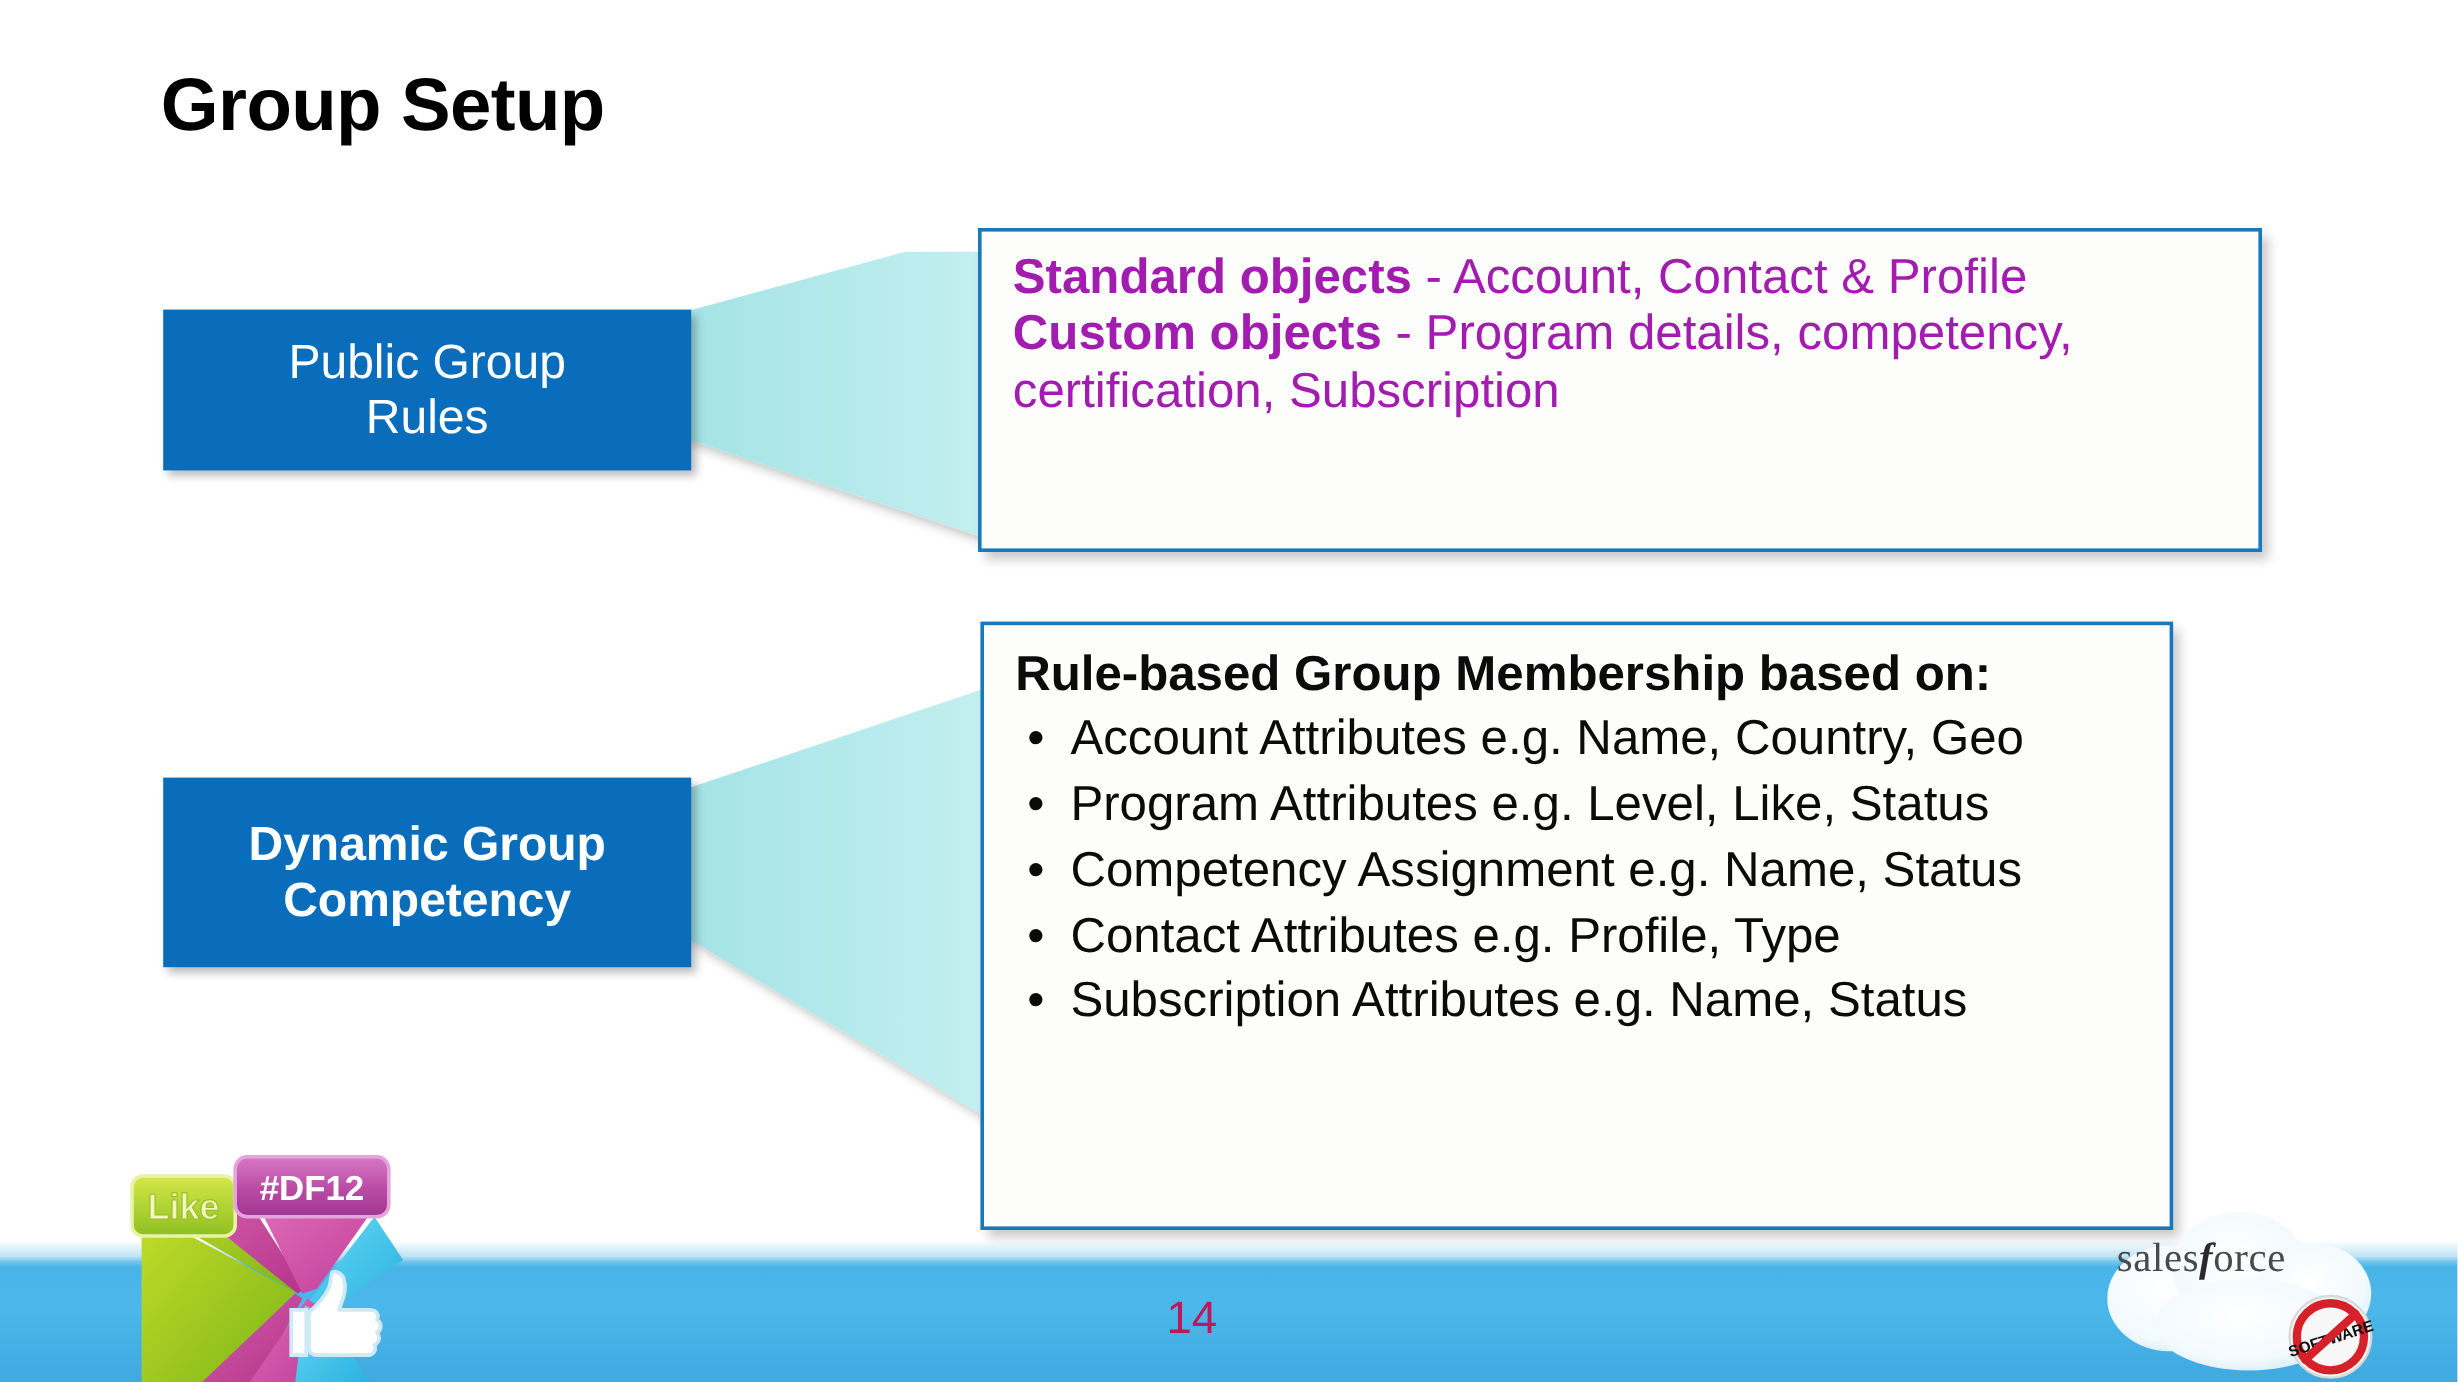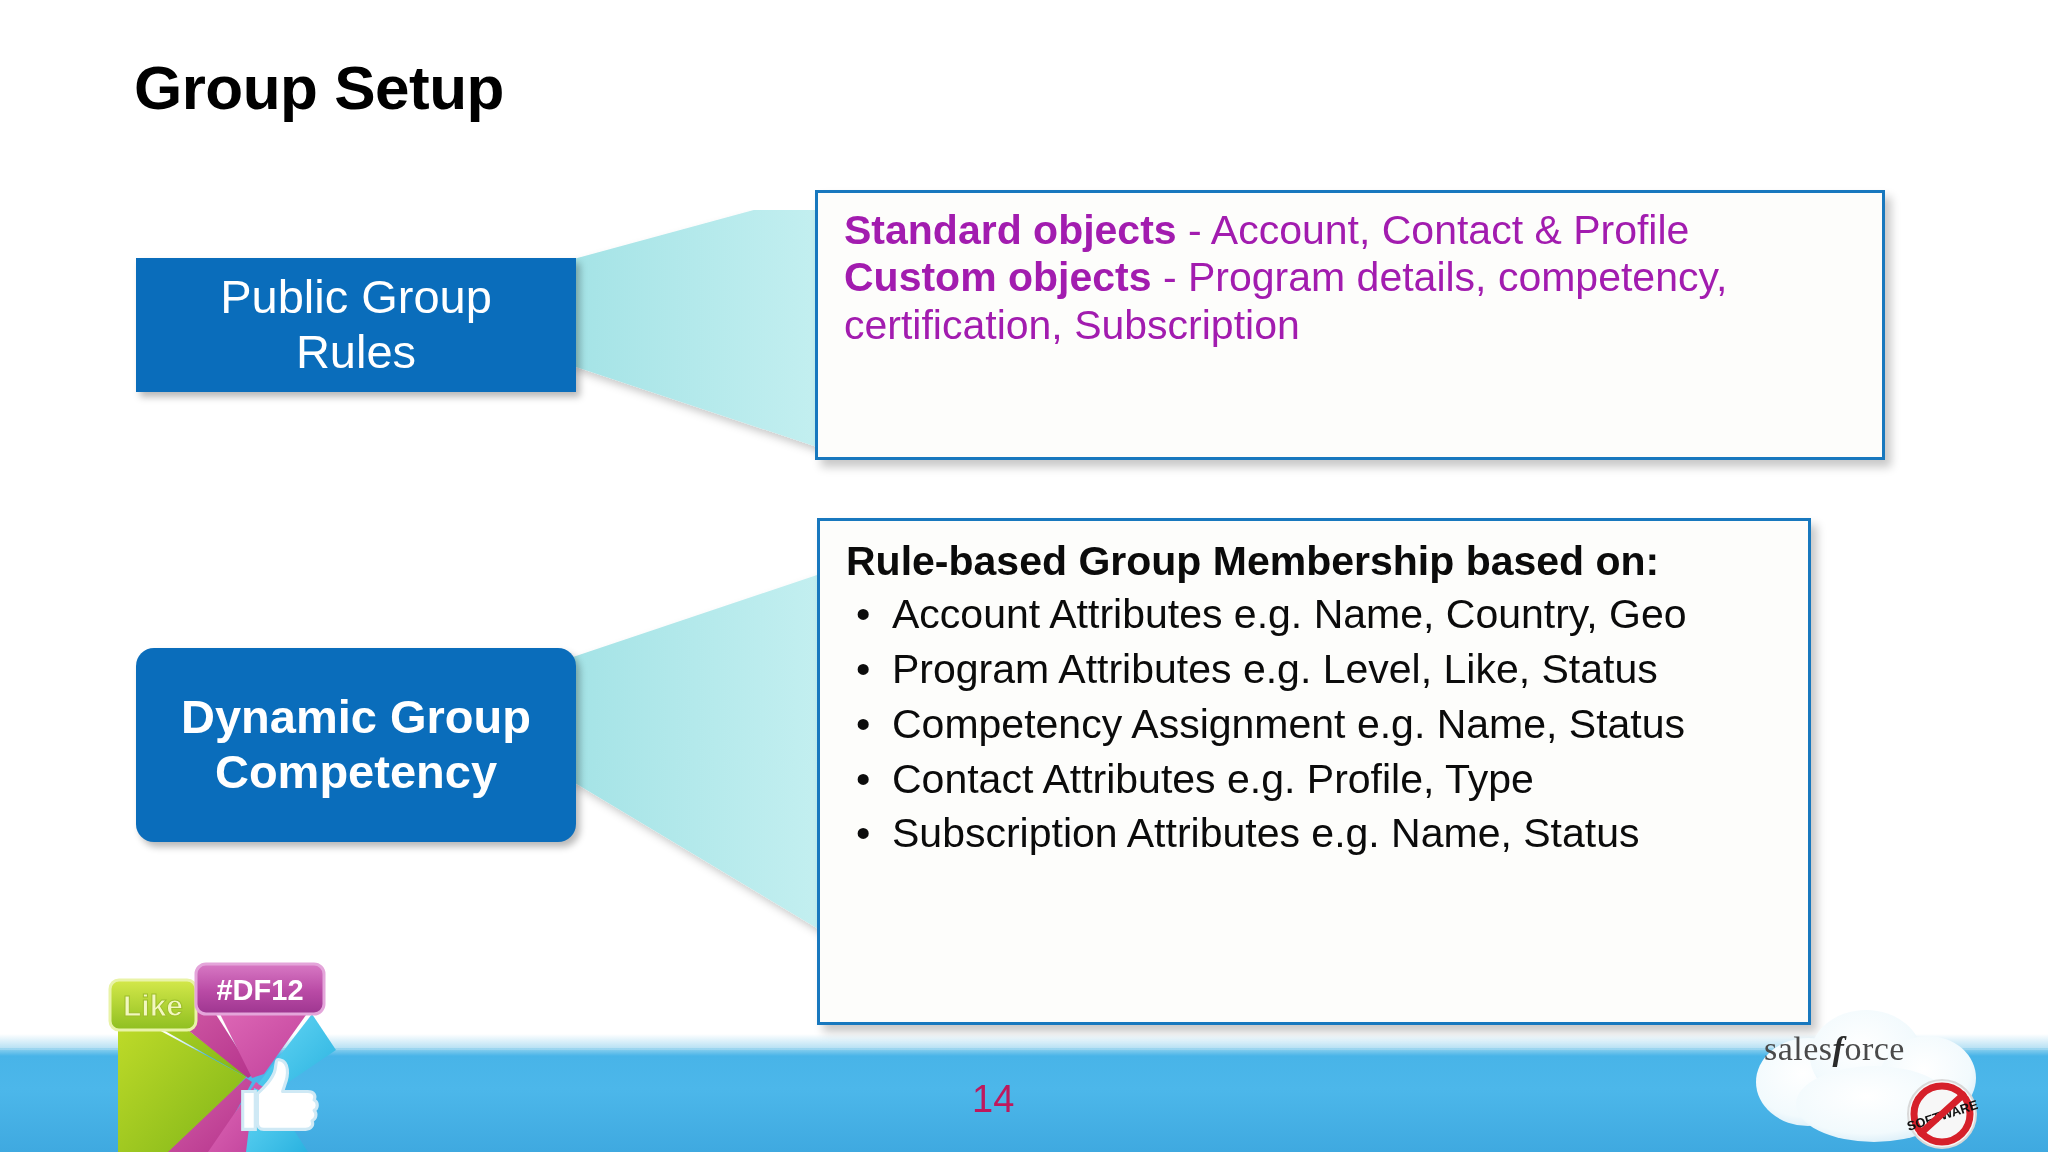--- a/index.html
+++ b/index.html
@@ -36,38 +36,37 @@
     color: #ffffff;
     display: flex;
     align-items: center;
     justify-content: center;
     text-align: center;
     box-shadow: 4px 5px 7px rgba(0,0,0,0.28);
     z-index: 4;
     box-sizing: border-box;
   }
   .label-box .label-text {
-    font-size: 47px;
+    font-size: 40px;
     line-height: 1.16;
     padding: 0 14px;
   }
   #label-public {
     left: 136px;
     top: 258px;
     width: 440px;
     height: 134px;
   }
   #label-public .label-text { font-weight: normal; }
 
   #label-dynamic {
     left: 136px;
     top: 648px;
     width: 440px;
-    height: 194px;
-    border-radius: 18px;
+    height: 158px;
   }
   #label-dynamic .label-text { font-weight: bold; }
 
   
   .connector {
     position: absolute;
     z-index: 2;
   }
   .connector svg { display: block; }
 

